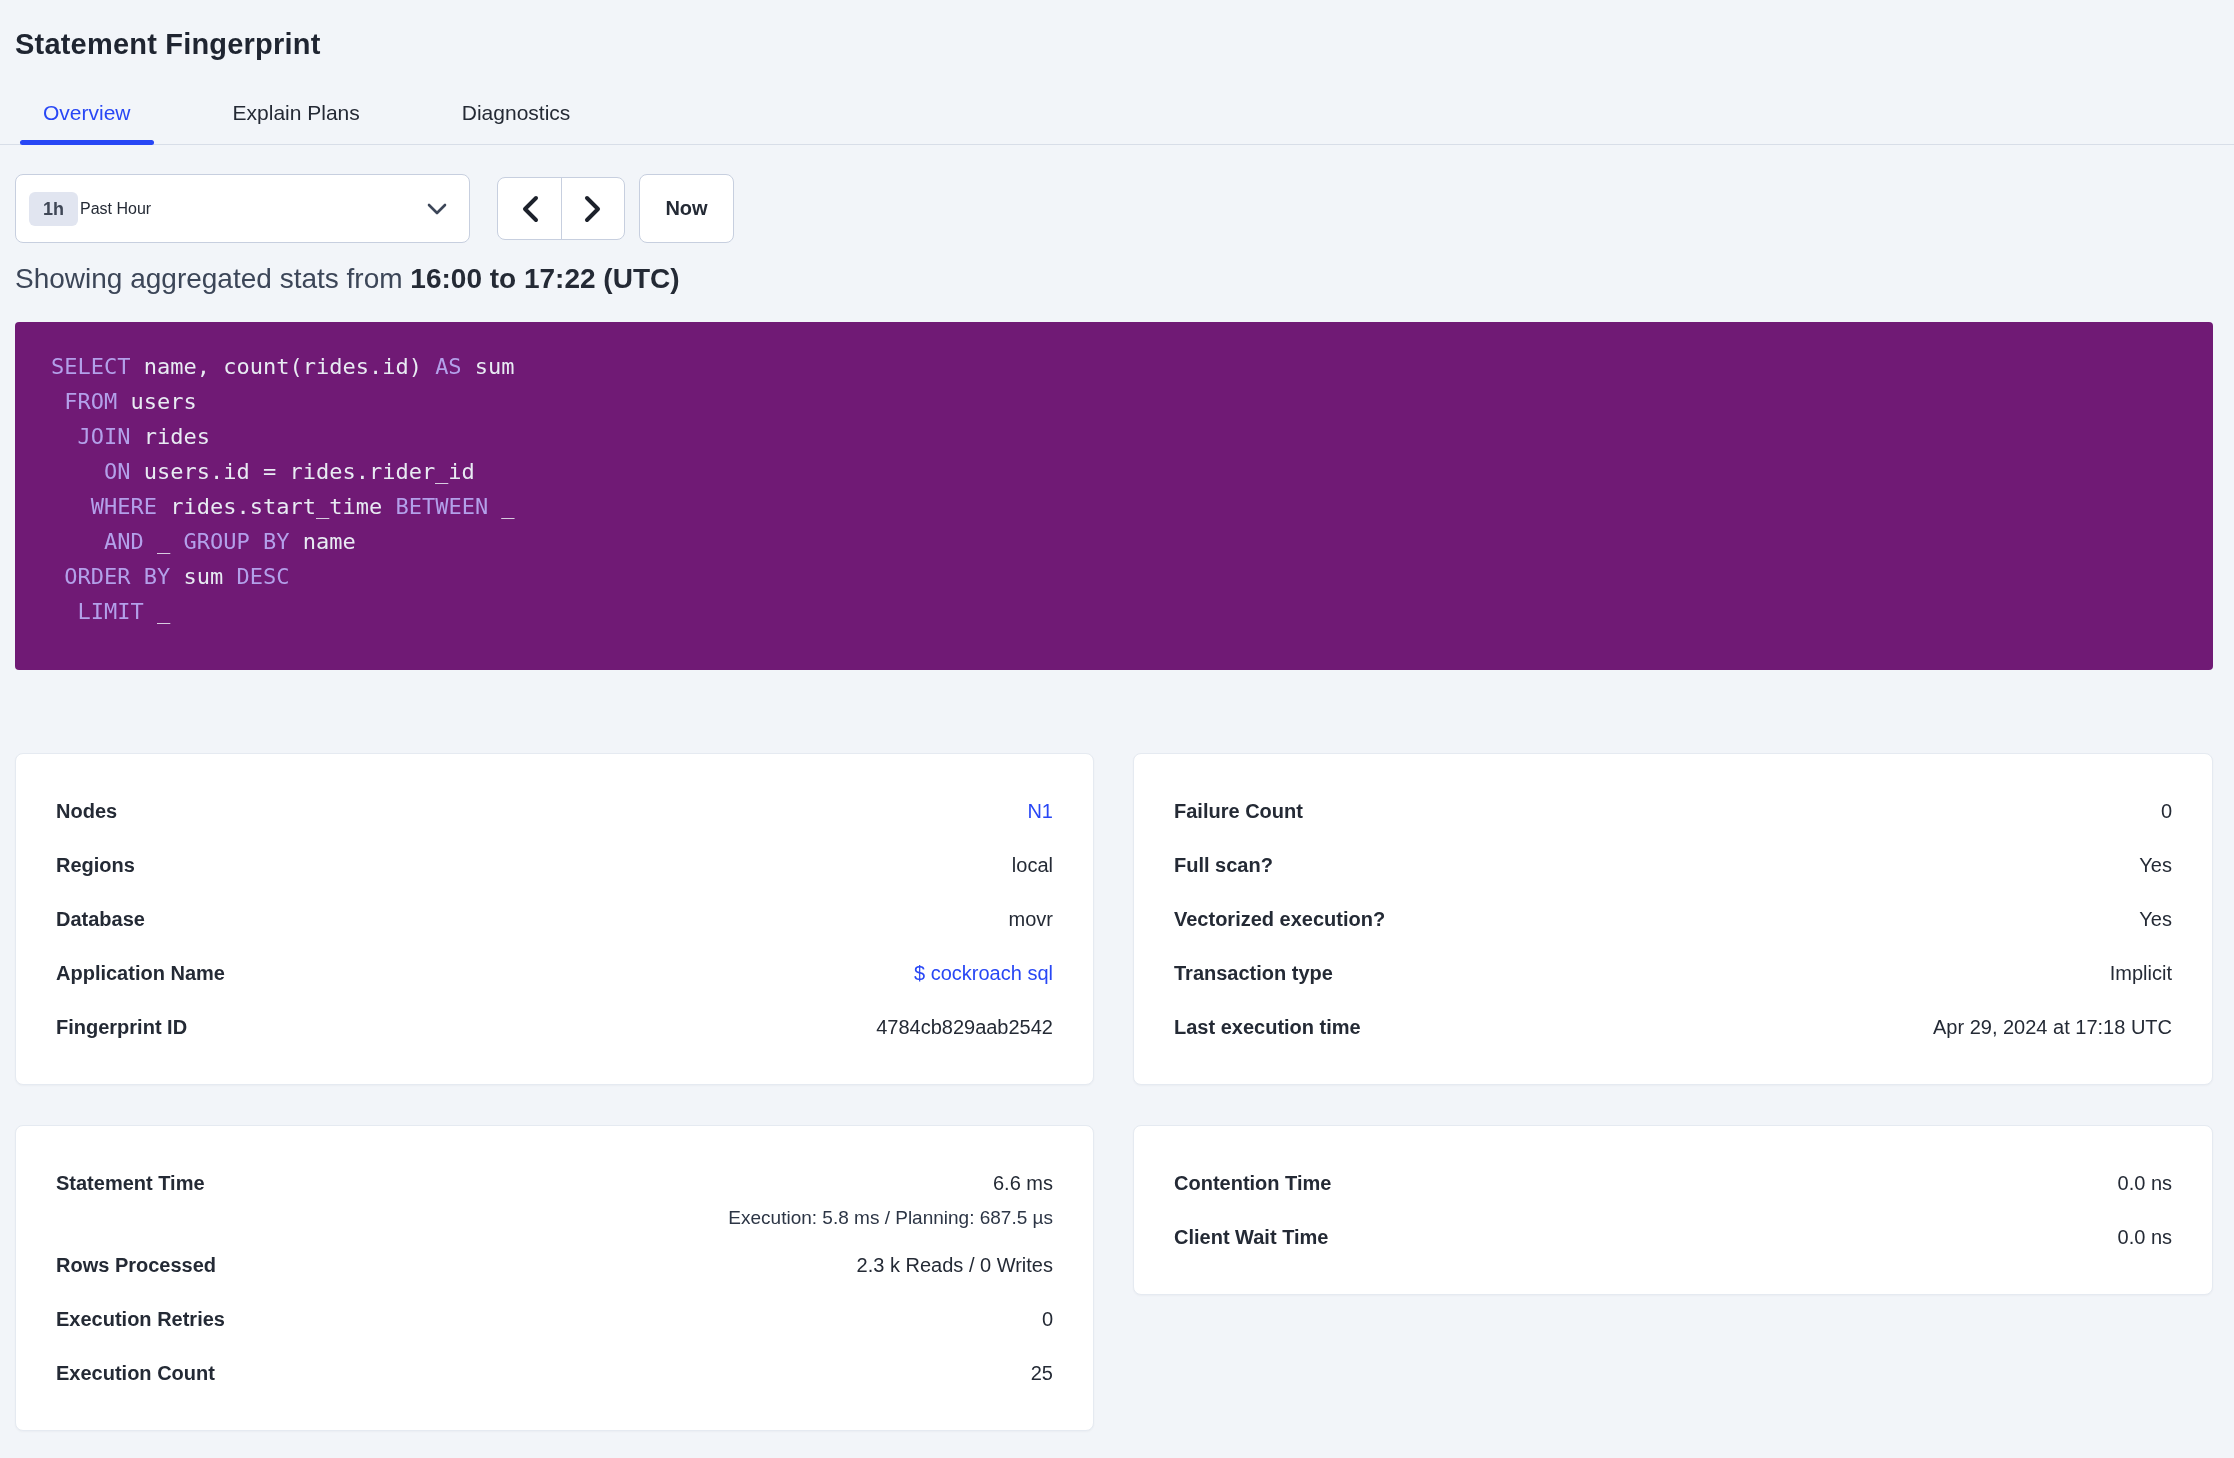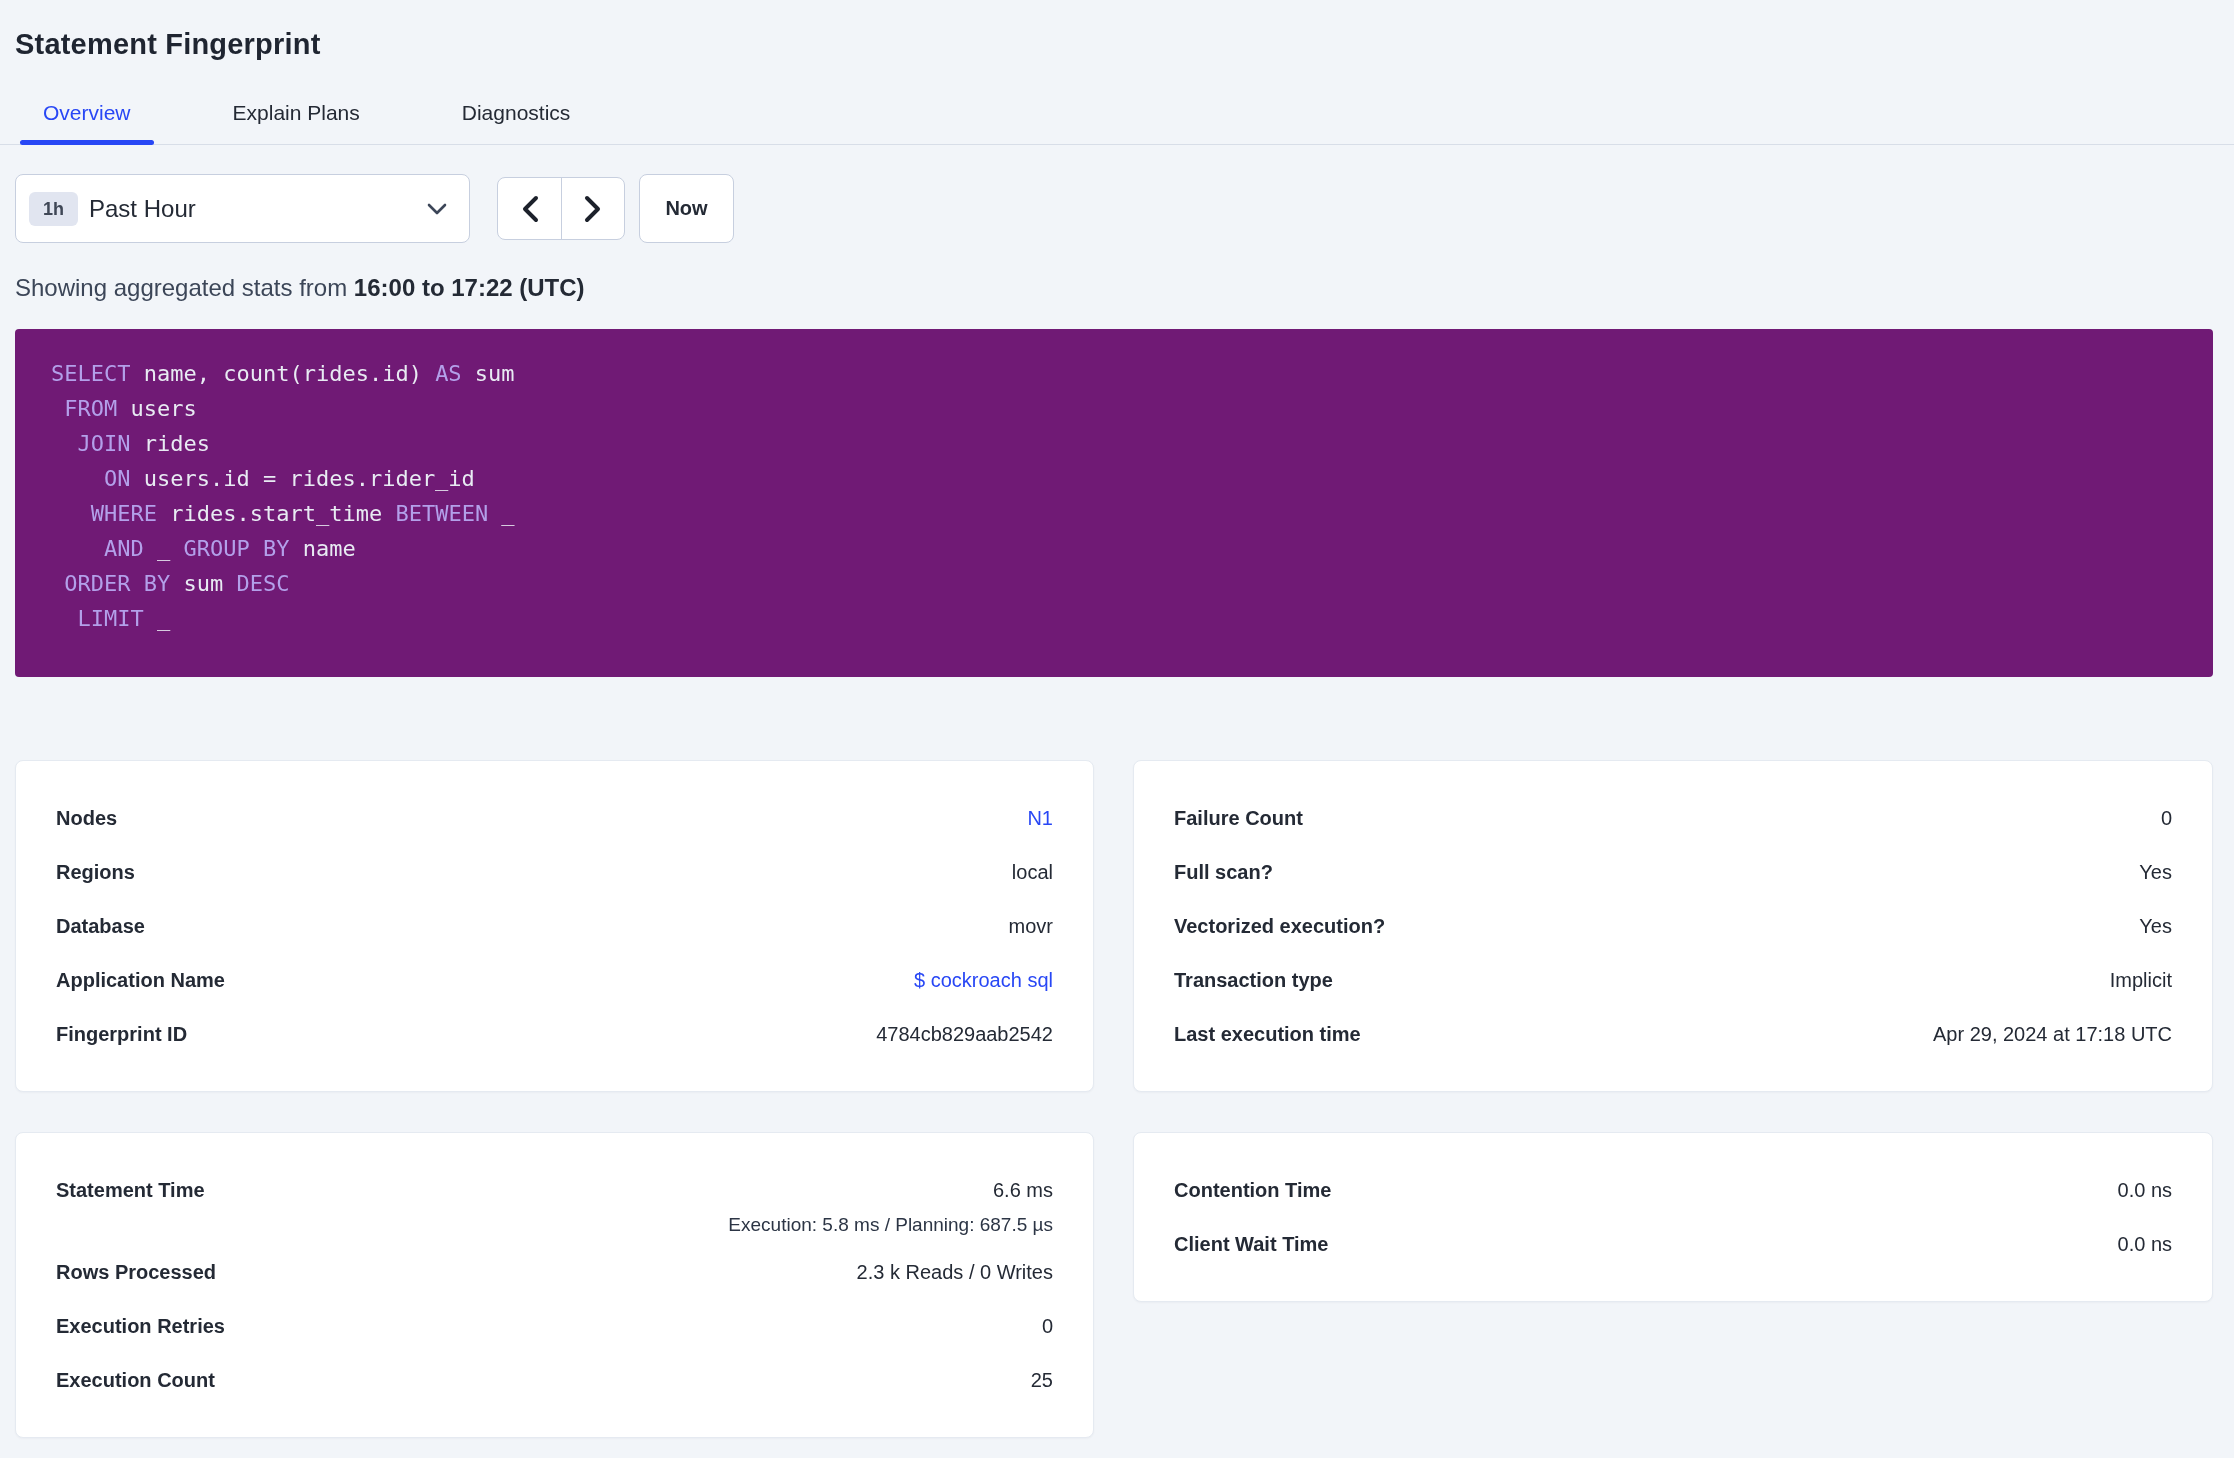--- a/index.html
+++ b/index.html
@@ -43,37 +43,37 @@
   .btn {
     background:#fff; border:1px solid #c7cfdf; border-radius:8px;
     height:69px; display:flex; align-items:center; cursor:pointer;
   }
   .time-picker { width:455px; padding:0 22px 0 13px; }
   .interval-badge {
     background:#e1e5f0; border-radius:6px; color:#3f4756;
     font-size:18px; font-weight:700;
     padding:8px 14px; line-height:1;
   }
-  .time-picker .range-label { font-size:24px; margin-left:11px; flex:1; }
+  .time-picker .range-label { font-size:16px; margin-left:2px; flex:1; }
   .arrow-group {
     display:flex; margin-left:27px;
     background:#fff; border:1px solid #c7cfdf; border-radius:8px; height:63px;
   }
   .arrow-btn {
     width:63px; height:100%; display:flex; align-items:center; justify-content:center;
     cursor:pointer;
   }
   .arrow-btn + .arrow-btn { border-left:1px solid #c7cfdf; }
   .now-btn {
     margin-left:14px; width:95px; justify-content:center;
     font-size:20px; font-weight:600; color:#242a35;
   }
 
   
-  .agg-line { margin-top:31px; font-size:24px; color:#3c4658; }
+  .agg-line { margin-top:20px; font-size:28px; color:#3c4658; }
   .agg-line b { color:#242a35; font-weight:700; }
 
   
   .sql-box {
     margin-top:27px; width:2198px; height:348px;
     background:#701a75; border-radius:4px;
     padding:27px 30px 0 36px;
     overflow:hidden;
   }
   .code-line {

